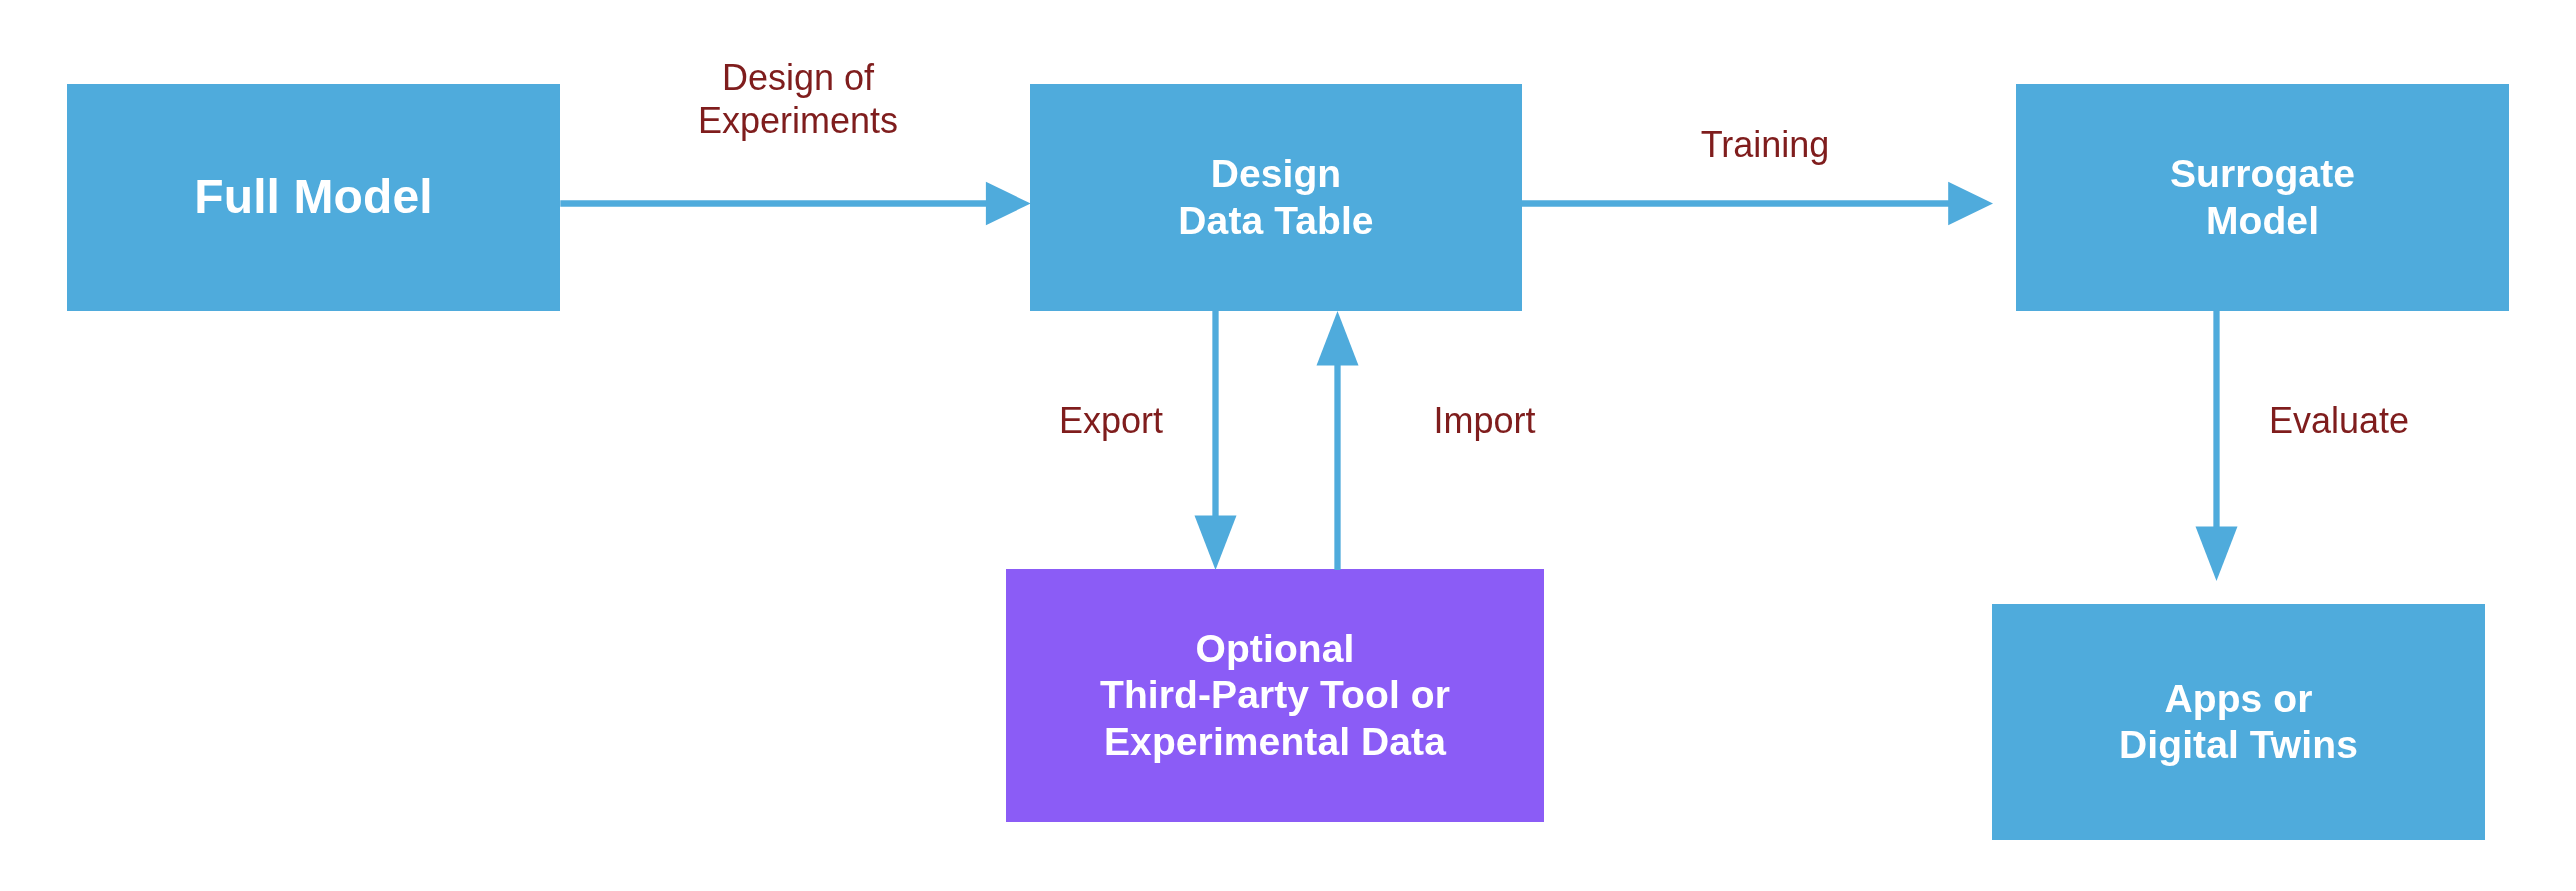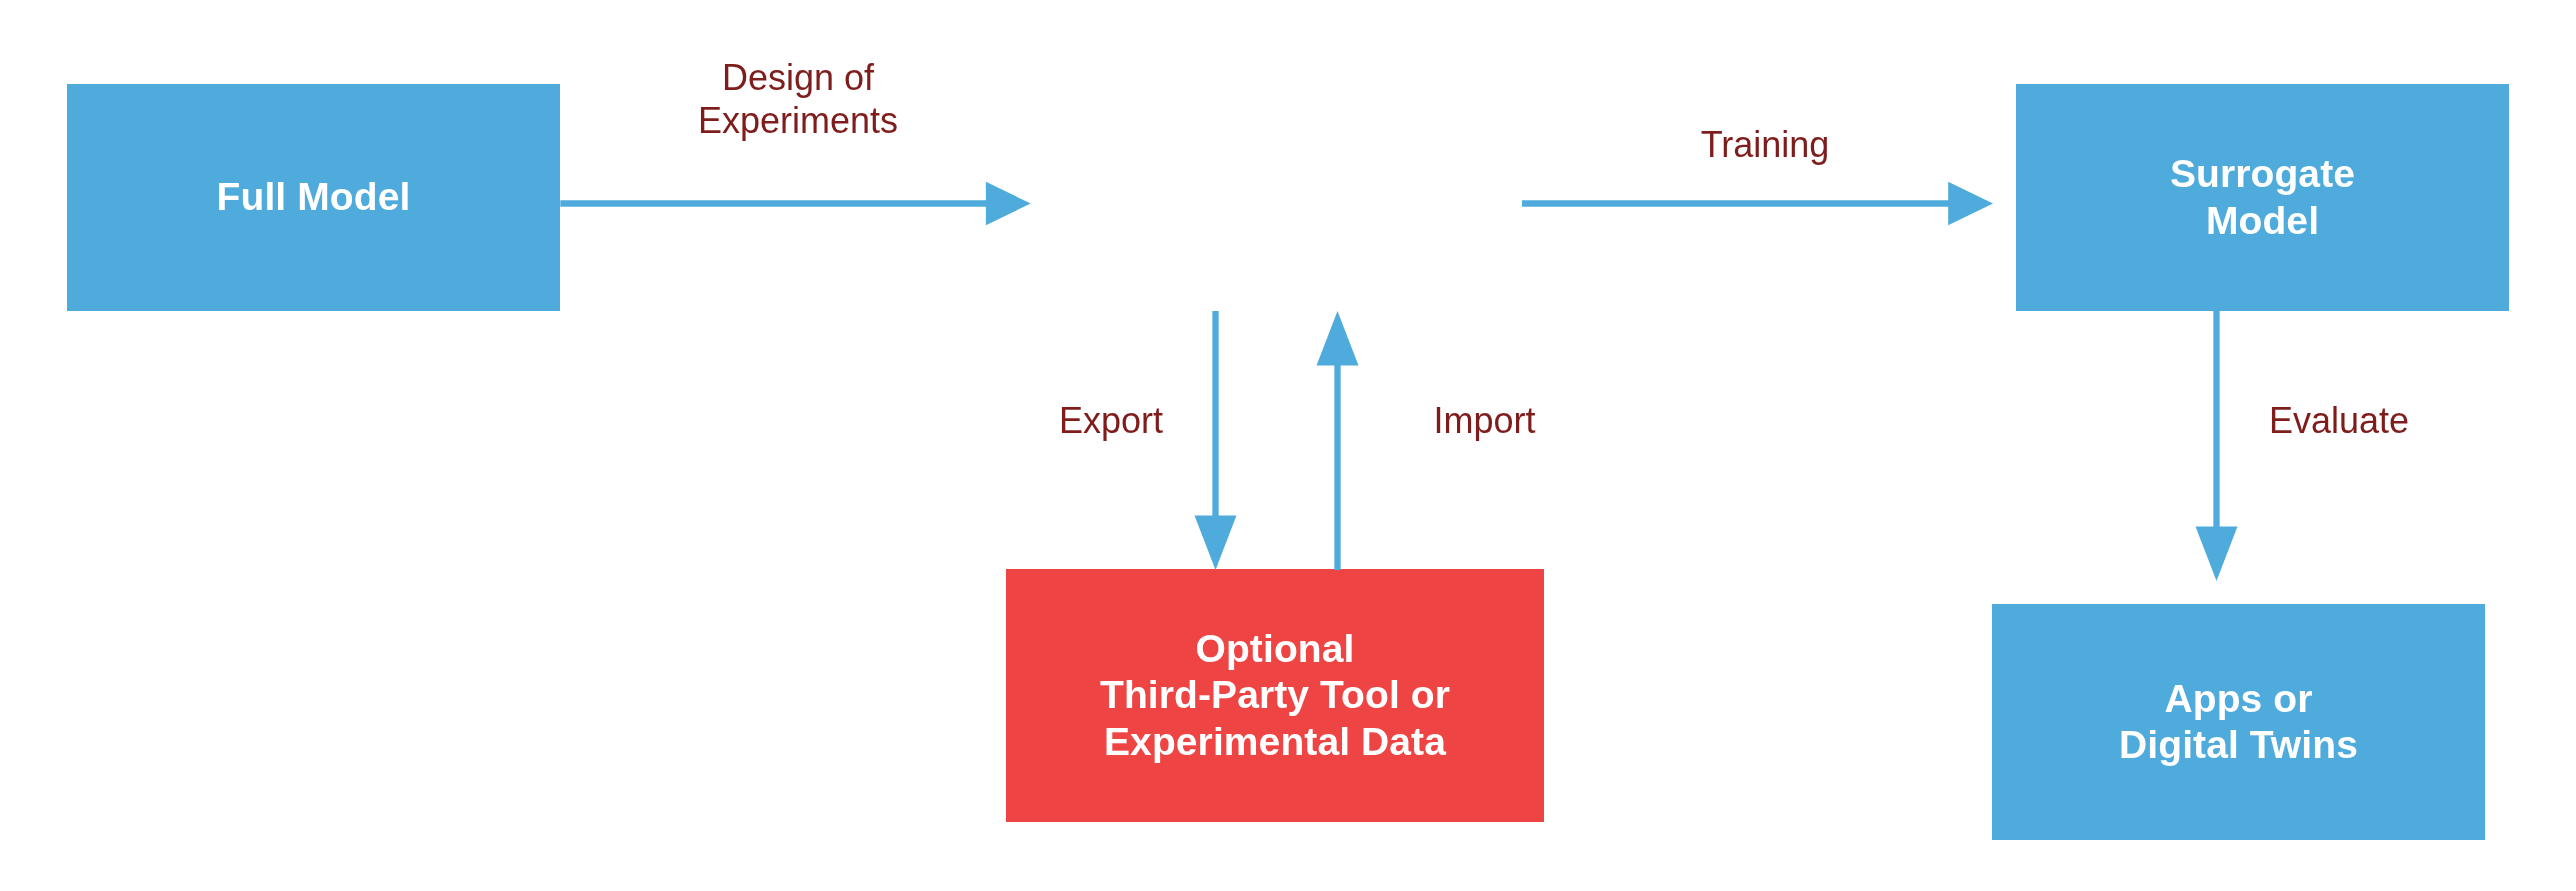--- a/index.html
+++ b/index.html
@@ -14,24 +14,24 @@
     text-align:center;
     color:#ffffff;
     font-weight:bold;
     line-height:1.18;
     letter-spacing:0.1px;
     font-family:"Liberation Sans",sans-serif;
   }
   .node .node-label{white-space:pre-line;display:block;}
 
   .node.light{background:#4FABDC;}
-  .node.dark{background:#ef4444;}
+  .node.dark{background:#8b5cf6;}
 
   
-  #node-full-model      {left:67px;  top:84px;  width:493px;  height:227px; font-size:39px;}
+  #node-full-model      {left:67px;  top:84px;  width:493px;  height:227px; font-size:48px;}
   #node-design-data     {left:1030px;top:84px;  width:492px;  height:227px; font-size:39px;}
   #node-surrogate-model {left:1992px;top:84px;  width:493px;  height:227px; font-size:39px;margin-left:24px;}
   #node-third-party     {left:1006px;top:569px;  width:538px;  height:253px; font-size:39px;}
   #node-apps-twins      {left:1992px;top:580px;  width:493px;  height:236px; font-size:39px;margin-top:24px;}
 
   
   .edge{position:absolute;}
   .edge svg{display:block;overflow:visible;}
 
   #edge-doe       {left:560px;  top:179px;  width:471px;  height:49px;}
@@ -59,20 +59,24 @@
 </style>
 </head>
 <body>
 
 <div id="canvas">
 
   <div class="node light" id="node-full-model">
     <span class="node-label">Full Model</span>
   </div>
 
+  <div class="node light" id="node-design-data">
+    <span class="node-label">Design
+Data Table</span>
+  </div>
 
   <div class="node light" id="node-surrogate-model">
     <span class="node-label">Surrogate
 Model</span>
   </div>
 
   <div class="node dark" id="node-third-party">
     <span class="node-label">Optional
 Third-Party Tool or
 Experimental Data</span>

